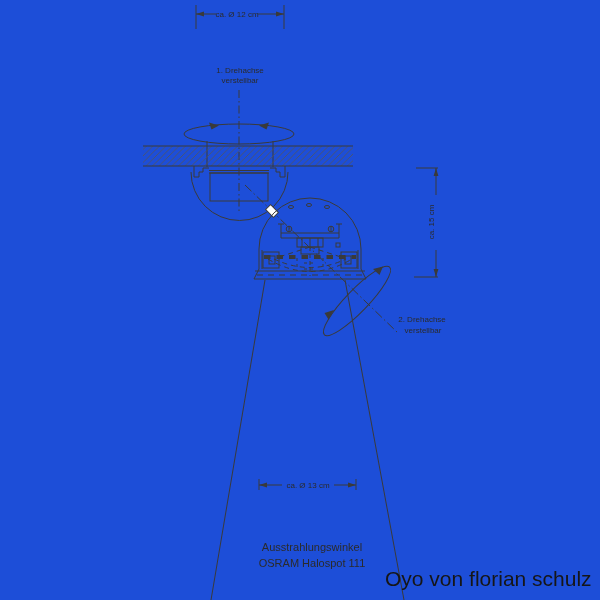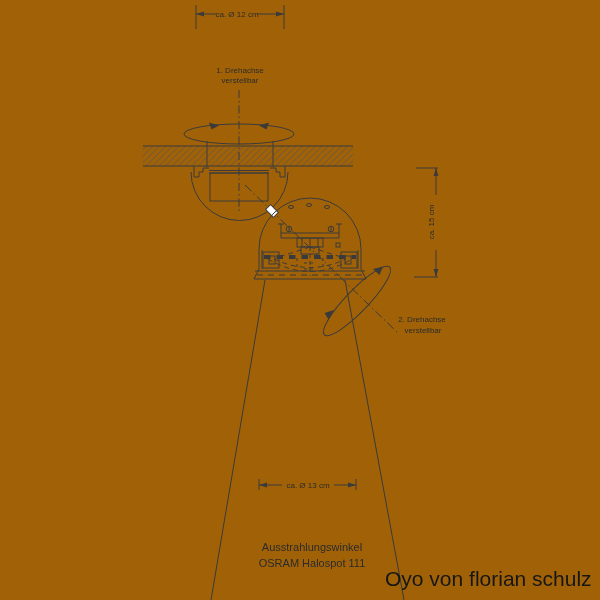--- a/index.html
+++ b/index.html
@@ -1,16 +1,16 @@
 <!DOCTYPE html>
 <html><head>
 <meta charset="utf-8">
 <style>
   html,body{margin:0;padding:0;background:#fff;}
-  .stage{position:relative;width:600px;height:600px;background:#a16207;overflow:hidden;
+  .stage{position:relative;width:600px;height:600px;background:#1d4ed8;overflow:hidden;
          font-family:"Liberation Sans", sans-serif;}
   svg{position:absolute;left:0;top:0;}
   svg text{fill:#2b2b2b;font-family:"Liberation Sans", sans-serif;}
   .lbl-s{font-size:8px;}
   .lbl-m{font-size:11px;}
   .brand{font-size:21px;fill:#161616;}
 </style>
 </head>
 <body>
 

